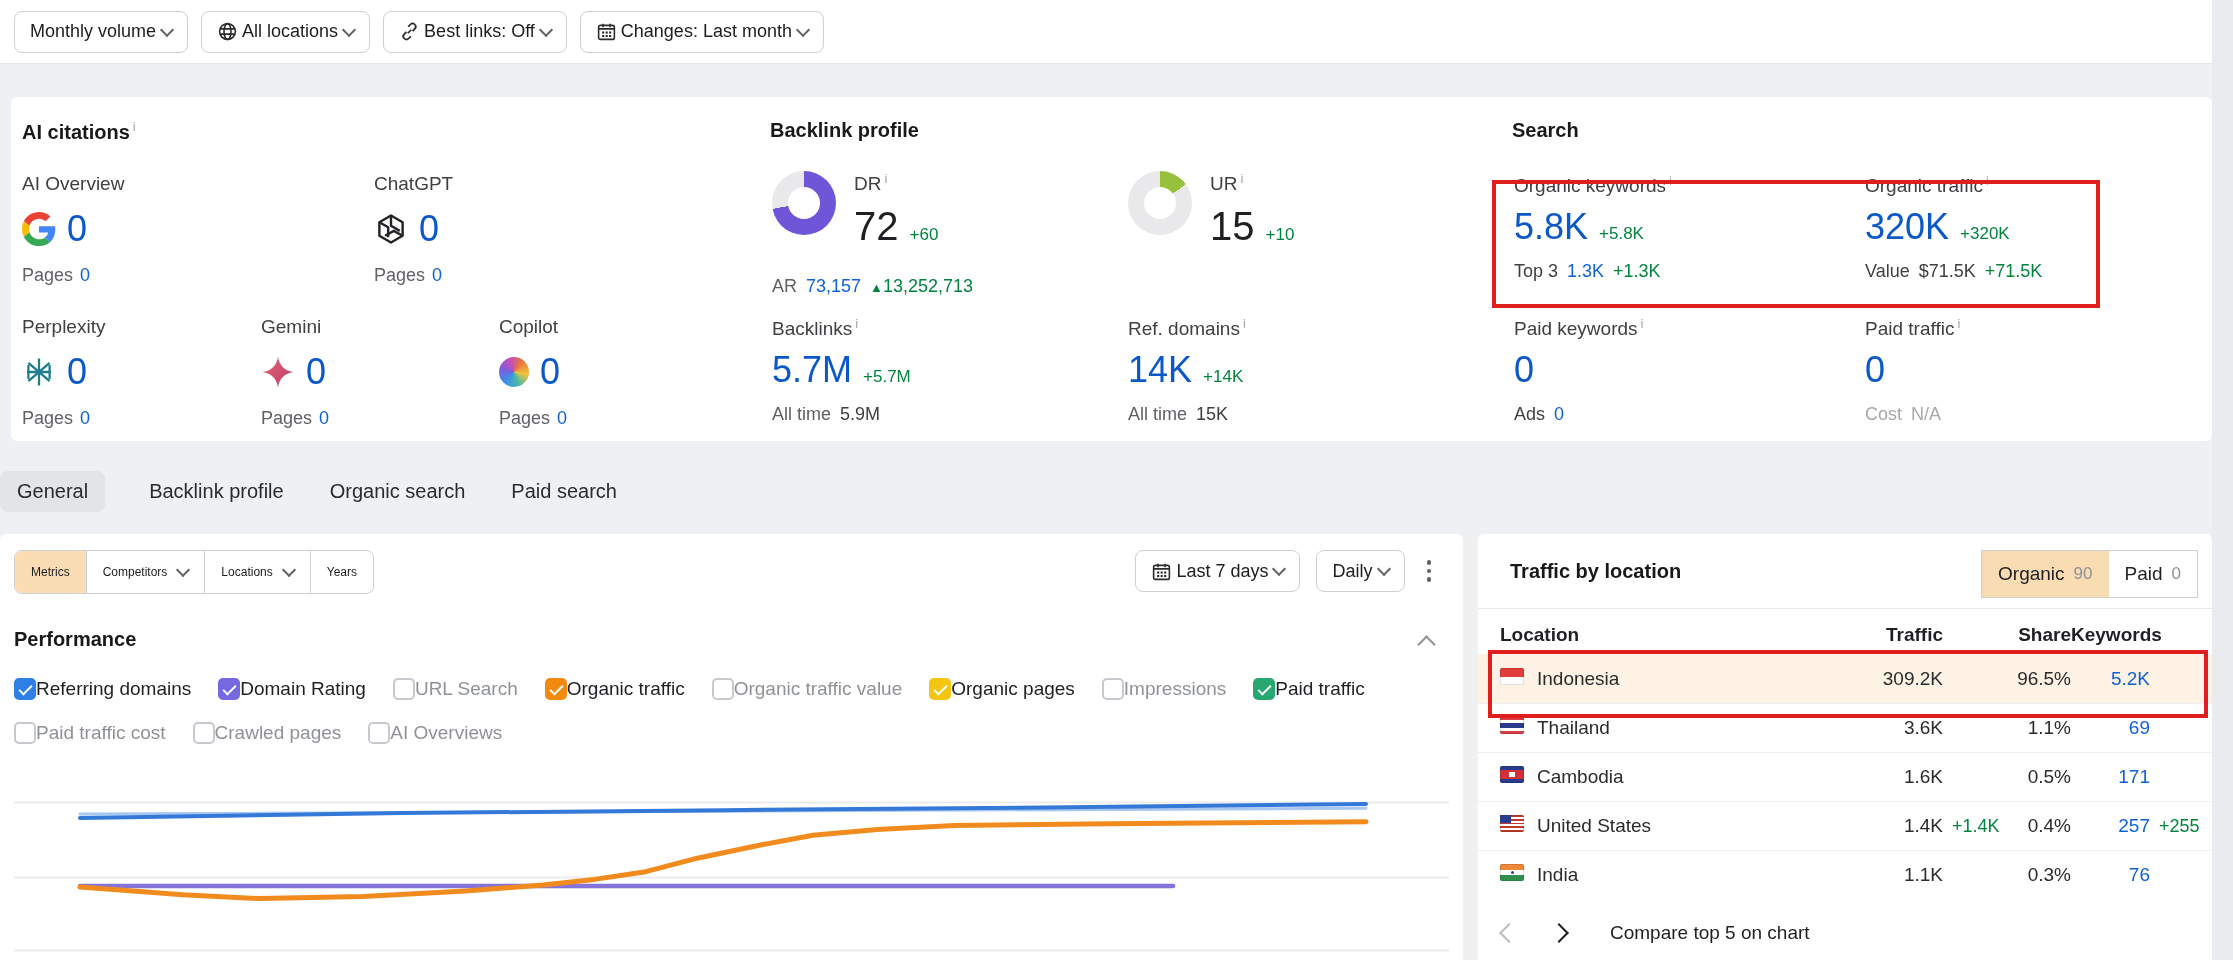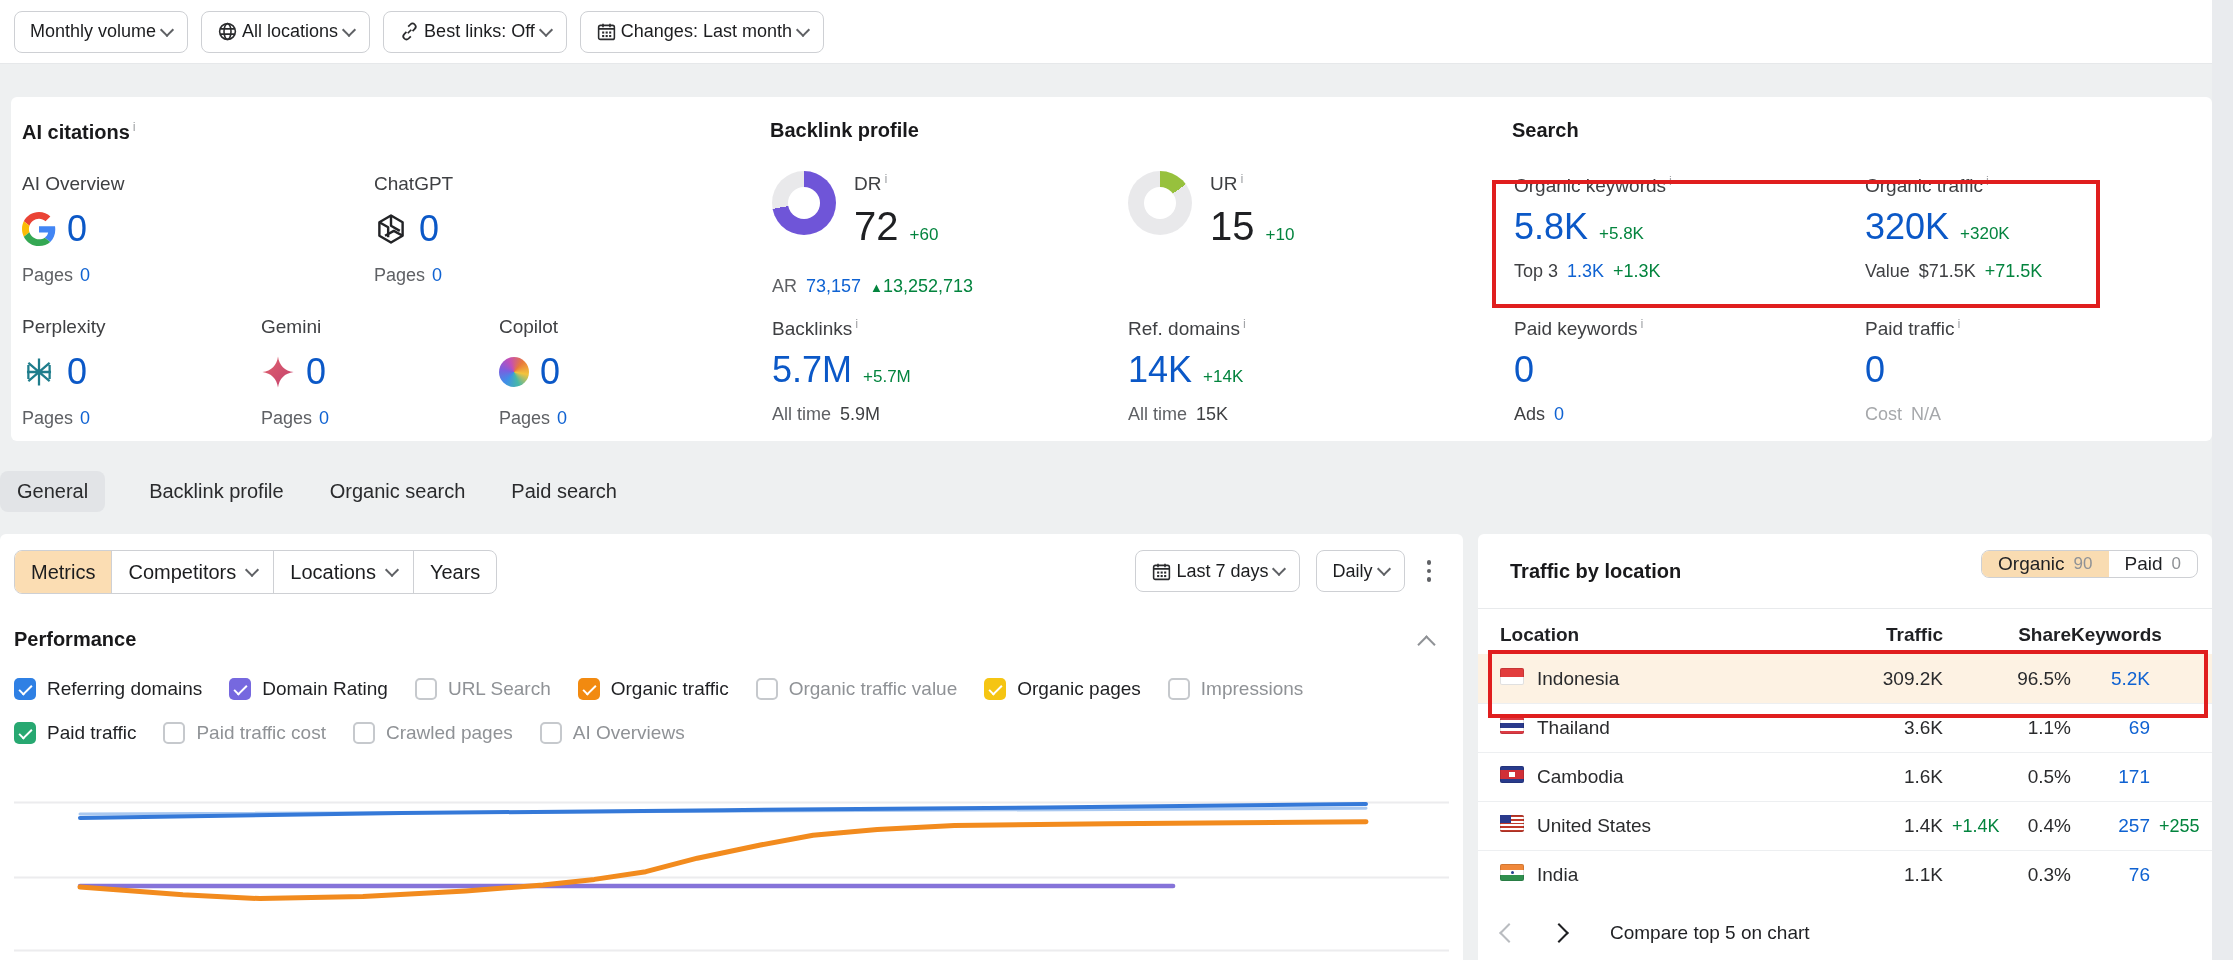--- a/index.html
+++ b/index.html
@@ -46,43 +46,43 @@
   .donut::after{content:"";position:absolute;inset:16px;background:#fff;border-radius:50%}
   .dr-row{position:absolute;display:flex;gap:18px;align-items:flex-start}
   
   .tabs{position:absolute;left:0;top:468px;height:46px;display:flex;align-items:center;gap:42px;font-size:20px;color:#2a2b2d}
   .tab{cursor:pointer;padding:9px 2px;border-radius:8px}
   .tab.active{background:#e2e4e7;padding:9px 17px}
   
   #p-main{left:0;top:534px;width:1463px;height:440px}
   .seg-group{position:absolute;left:14px;top:16px;display:flex;height:44px;border:1px solid #ced0d4;
              border-radius:8px;overflow:hidden;background:#fff;box-sizing:border-box}
-  .seg{display:flex;align-items:center;gap:9px;padding:0 16px;font-size:20px;border-left:1px solid #ced0d4;cursor:pointer}
+  .seg{display:flex;align-items:center;gap:9px;padding:0 16px;font-size:12px;border-left:1px solid #ced0d4;cursor:pointer}
   .seg:first-child{border-left:none}
   .seg.active{background:#fbddb3}
   .ctr-right{position:absolute;right:26px;top:16px;display:flex;align-items:center;gap:16px}
   .kebab{display:flex;flex-direction:column;gap:4px;padding:8px 6px;cursor:pointer}
   .kebab i{width:4.5px;height:4.5px;border-radius:50%;background:#5f6165}
   .perf-head{position:absolute;left:14px;top:94px;font-size:20px;font-weight:bold;color:#19191b}
   .chev-up{position:absolute;right:30px;top:104px;width:11px;height:11px;border-left:2px solid #8f9296;
            border-top:2px solid #8f9296;transform:rotate(45deg);cursor:pointer}
   .metrics-wrap{position:absolute;left:14px;top:144px;width:1434px;display:flex;flex-wrap:wrap;
                 column-gap:27px;row-gap:22px}
-  .metric{display:flex;align-items:center;gap:11px;font-size:19px;color:#1f2023;cursor:pointer}
+  .metric{display:flex;align-items:center;font-size:19px;color:#1f2023;cursor:pointer}
   .metric.off{color:#8f9296}
   .cb{width:22px;height:22px;border-radius:5px;border:2px solid #c6c9cd;box-sizing:border-box;
       position:relative;background:#fff;flex:none}
   .cb.on{border:none}
   .cb.on::after{content:"";position:absolute;left:8px;top:3.5px;width:5px;height:11px;
       border:solid #fff;border-width:0 2.5px 2.5px 0;transform:rotate(45deg)}
   #perf-chart{position:absolute;left:14px;top:234px}
   
   #p-loc{left:1478px;top:534px;width:734px;height:440px}
-  .toggle{position:absolute;right:14px;top:16px;display:flex;height:28px;border:1px solid #ced0d4;
-          border-radius:8px;overflow:hidden;background:#fff;box-sizing:border-box}
+  .toggle{position:absolute;right:14px;top:16px;display:flex;height:48px;border:1px solid #ced0d4;
+          border-radius:0;overflow:hidden;background:#fff;box-sizing:border-box}
   .tg{display:flex;align-items:center;gap:9px;padding:0 16px;font-size:19px;color:#1f2023;cursor:pointer}
   .tg .cnt{color:#8f9296;font-size:17px}
   .tg.active{background:#f9dcb2}
   .loc-divider{position:absolute;left:0;top:74px;width:100%;border-top:1px solid #e8eaec}
   .loc-grid{display:grid;grid-template-columns:333px 110px 64px 64px 79px 45px;align-items:center;
             padding-left:22px;box-sizing:border-box}
   .loc-head{position:absolute;left:0;top:86px;width:100%;font-size:19px;font-weight:bold;color:#1f2023;height:30px}
   .loc-rows{position:absolute;left:0;top:120px;width:100%}
   .loc-row{height:49px;border-top:1px solid #edeff1;font-size:19px;color:#2a2b2d}
   .loc-row.hl{background:#fdf2e3;border-top-color:#fdf2e3}

